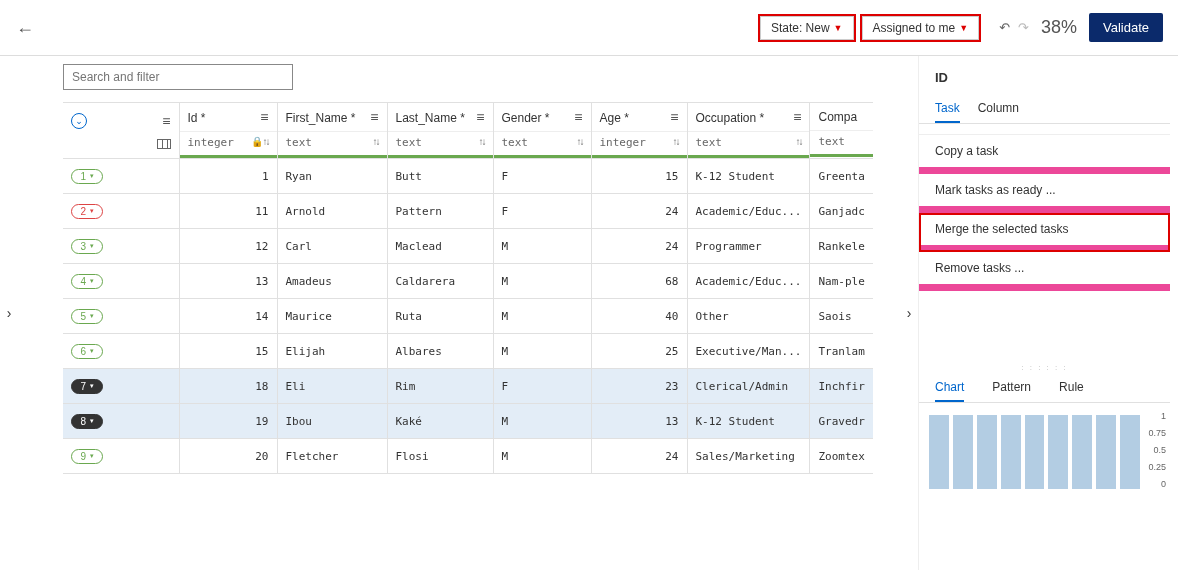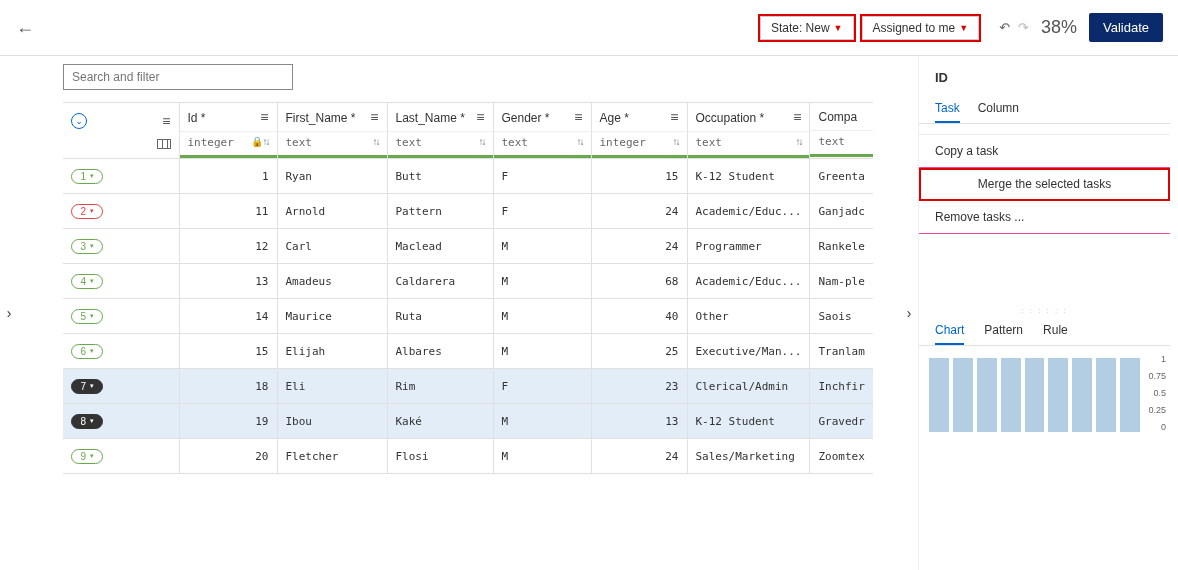--- a/index.html
+++ b/index.html
@@ -72,25 +72,25 @@
 .grid-icon::after { left: 9px; top: 0; bottom: 0; width: 1px; }
 
 .lock-icon { font-size: 10px; color: #555; }
 
 
 .side-title { font-weight: 700; padding: 4px 16px 10px; font-size: 13px; }
 .tabs { display: flex; gap: 18px; padding: 0 16px 0; border-bottom: 1px solid #e0e0e0; }
 .tab { padding: 6px 0; font-size: 12px; cursor: pointer; color: #333; }
 .tab.active { color: #0066cc; border-bottom: 2px solid #0066cc; font-weight: 500; }
 .action-list { border-top: none; }
-.action-item { padding: 9px 16px; font-size: 12px; border-bottom: 1px solid #ec4899; cursor: pointer; }
+.action-item { padding: 9px 16px; font-size: 12px; border-bottom: 7px solid #ec4899; cursor: pointer; }
 .action-item:first-child { border-top: 1px solid #eee; margin-top: 10px; }
-.action-item.boxed { outline: 2px solid #d00; outline-offset: -2px; text-align: center; }
+.action-item.boxed { outline: 2px solid #d00; outline-offset: -2px; }
 .side-spacer { height: 70px; }
-.tabs2 { display: flex; gap: 20px; padding: 0 16px; border-bottom: 1px solid #e0e0e0; margin-bottom: 8px; }
+.tabs2 { display: flex; gap: 28px; padding: 0 16px; border-bottom: 1px solid #e0e0e0; margin-bottom: 8px; }
 .drag-dots { text-align: center; color: #bbb; font-size: 8px; letter-spacing: 2px; padding: 2px 0; }
 
 
 .mini-chart { position: relative; height: 90px; padding: 0 30px 0 10px; }
 .bars { display: flex; align-items: flex-end; gap: 4px; height: 78px; }
 .bar { flex: 1; background: #b3cde3; }
 .ylabels { position: absolute; right: 4px; top: 0; height: 78px; display: flex; flex-direction: column; justify-content: space-between; font-size: 9px; color: #666; text-align: right; }
 
 </style>
 </head>
@@ -316,20 +316,21 @@
     </div>
 
   <div class="sidebar">
     <div class="side-title">ID</div>
     <div class="tabs">
       <div class="tab active">Task</div>
       <div class="tab">Column</div>
     </div>
     <div class="action-list">
       <div class="action-item">Copy a task</div>
+      <div class="action-item">Mark tasks as ready ...</div>
       <div class="action-item boxed">Merge the selected tasks</div>
       <div class="action-item">Remove tasks ...</div>
     </div>
     <div class="side-spacer"></div>
     <div class="drag-dots">: : : : : :</div>
     <div class="tabs2">
       <div class="tab active">Chart</div>
       <div class="tab">Pattern</div>
       <div class="tab">Rule</div>
     </div>

